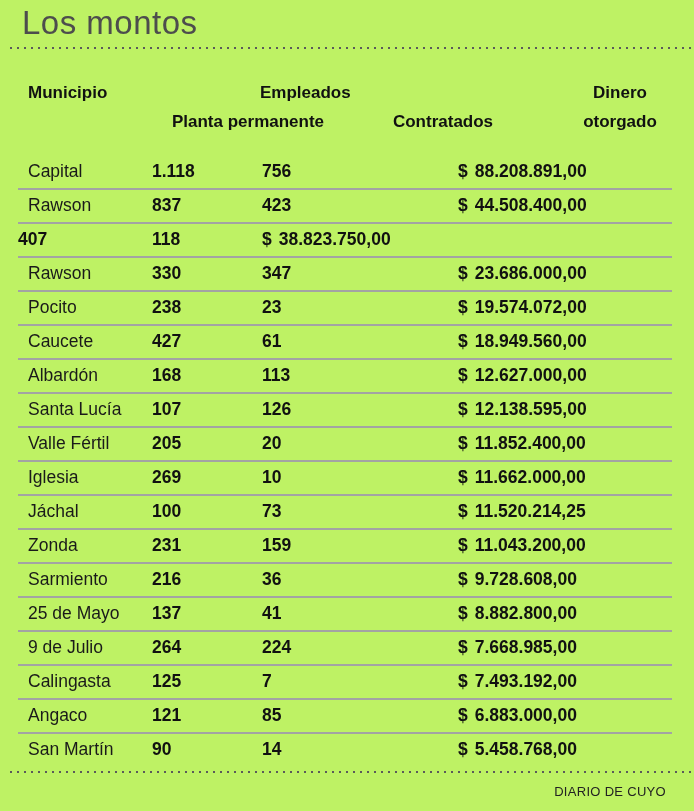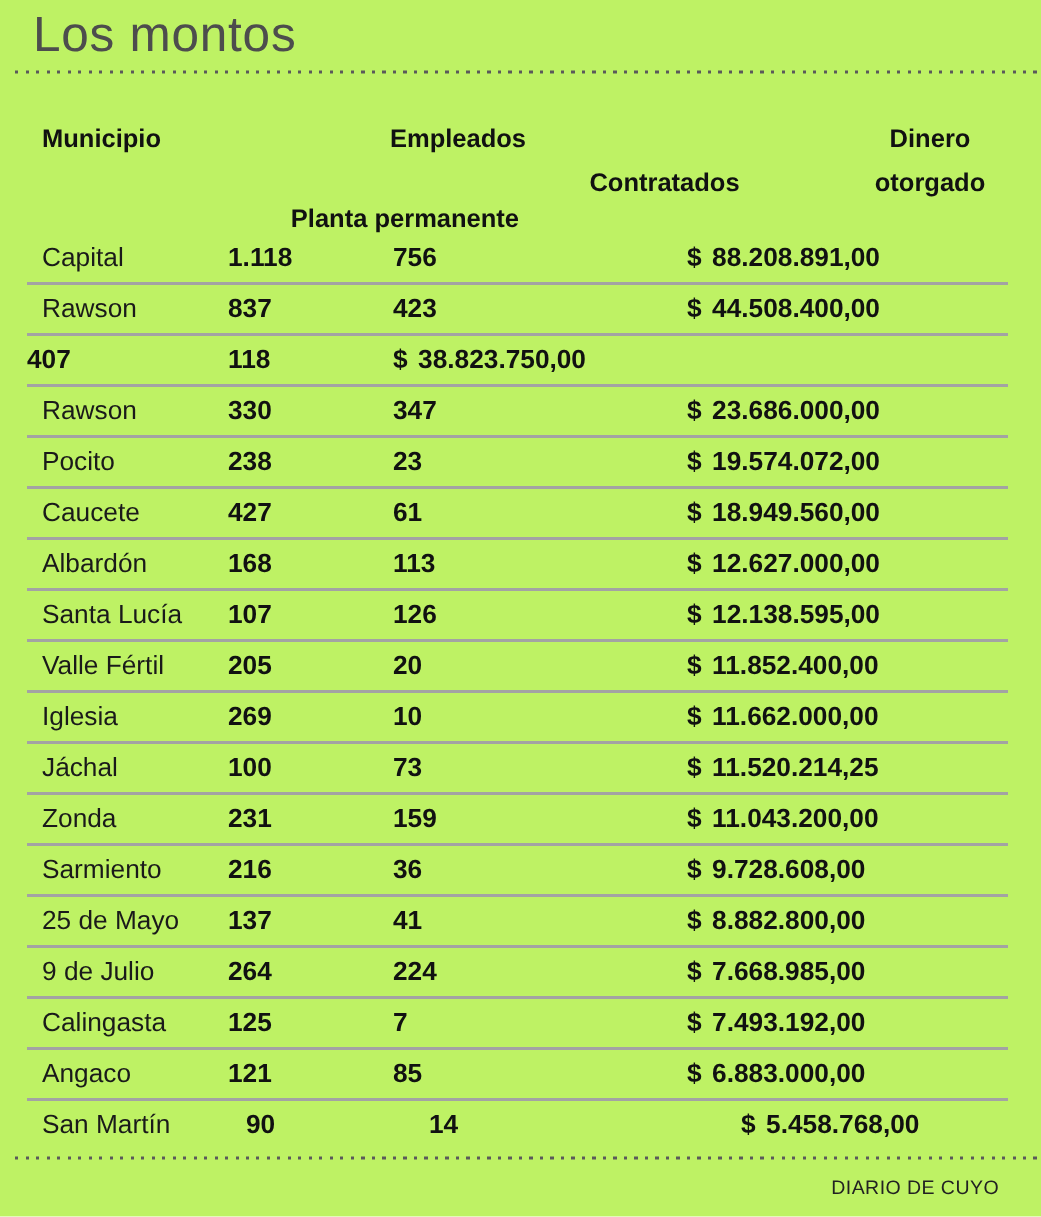--- a/index.html
+++ b/index.html
@@ -37,39 +37,39 @@
     right: 10px;
     height: 50px;
     font-size: 17px;
     font-weight: 700;
     color: #111111;
   }
   .thead span { position: absolute; display: block; white-space: nowrap; }
   .h-municipio   { left: 28px;  top: 0; }
   .h-empleados   { left: 260px; width: 170px; text-align: left; top: 0; }
   .h-dinero      { left: 563px; width: 114px; text-align: center; top: 0; }
-  .h-planta      { left: 150px; width: 196px; text-align: right; top: 29px; margin-top: 24px; }
+  .h-planta      { left: 150px; width: 196px; text-align: center; top: 29px; }
   .h-contratados { left: 370px; width: 146px; text-align: center; top: 29px; }
   .h-otorgado    { left: 563px; width: 114px; text-align: center; top: 29px; }
 
   .tbody {
     position: absolute;
     top: 156px;
     left: 18px;
     width: 654px;
   }
   .row {
     display: grid;
     grid-template-columns: 134px 110px 196px 214px;
     height: 32px;
     align-items: center;
     border-bottom: 2px solid #a3a3a3;
     font-size: 17.5px;
   }
-  .row:last-child { border-bottom: none; gap: 12px; }
+  .row:last-child { border-bottom: none; }
   .cell { line-height: 1; }
   .cell.muni {
     padding-left: 10px;
     font-weight: 400;
     color: #1a1a1a;
     white-space: nowrap;
   }
   .cell.num {
     text-align: left;
     font-weight: 700;

